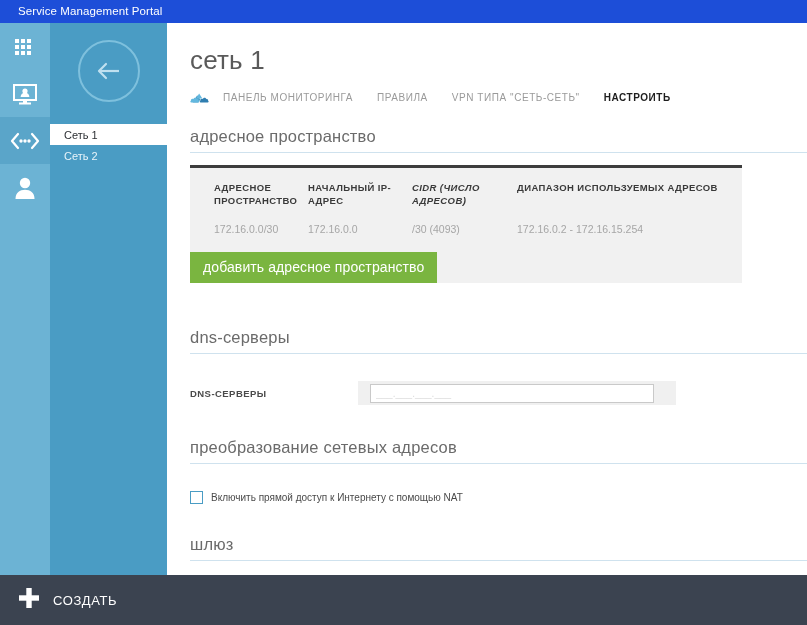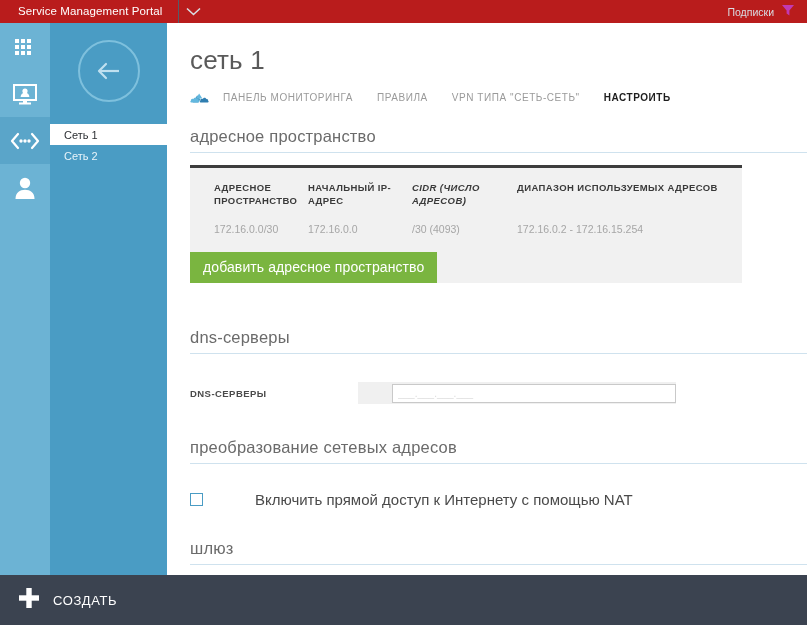--- a/index.html
+++ b/index.html
@@ -12,22 +12,22 @@
   #app {
     position: relative;
     width: 807px; height: 625px;
     background: #ffffff;
   }
 
   
   .topbar {
     position: absolute; left: 0; top: 0;
     width: 807px; height: 23px;
-    background: #b91c1c;
-    display: flex; 
+    background: #1d4ed8;
+    display: flex;  flex-direction: column;
   }
   .topbar-brand {
     color: #ffffff;
     font-size: 11.5px;
     padding-left: 18px;
     padding-right: 16px;
     letter-spacing: .1px;
     white-space: nowrap;
     line-height: 23px;
   }
@@ -215,24 +215,24 @@
   }
   .field-label {
     font-size: 9.5px;
     font-weight: bold;
     color: #4a4a4a;
     letter-spacing: .45px;
     width: 168px;
   }
   .field-input-wrap {
     background: #f0f0f0;
-    padding: 0;
+    padding: 12px;
     width: 318px;
     height: 22px;
-    display: flex; align-items: center; justify-content: flex-end;
+    display: flex; align-items: center;
   }
   .field-input {
     width: 284px; height: 19px;
     border: 1px solid #c9c9c9;
     background: #ffffff;
     font-family: "Liberation Sans", sans-serif;
     font-size: 10px;
     color: #8d8d8d;
     padding: 0 5px;
     outline: none;
@@ -248,23 +248,22 @@
     cursor: pointer;
   }
   .cbox {
     width: 13px; height: 13px;
     border: 1.5px solid #4a9cc4;
     background: #ffffff;
     display: flex; align-items: center; justify-content: center;
     flex: none;
   }
   .check-label {
-    font-size: 15px;
+    font-size: 10px;
     color: #4a4a4a;
-    margin-left: 44px;
   }
 
   
   .sec-gw { margin-top: 31px; }
 </style>
 </head>
 <body>
 
 <div id="app">
 

